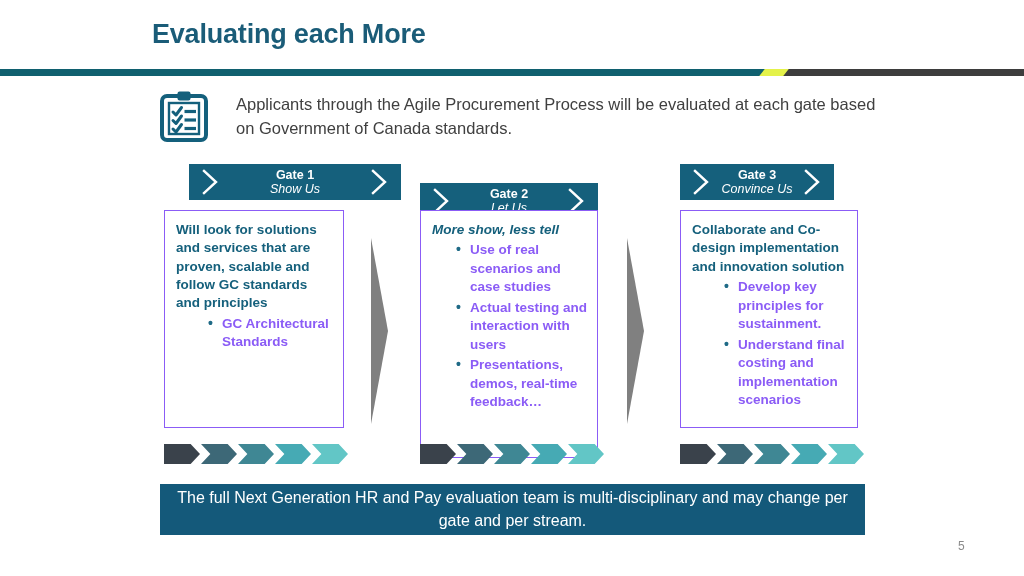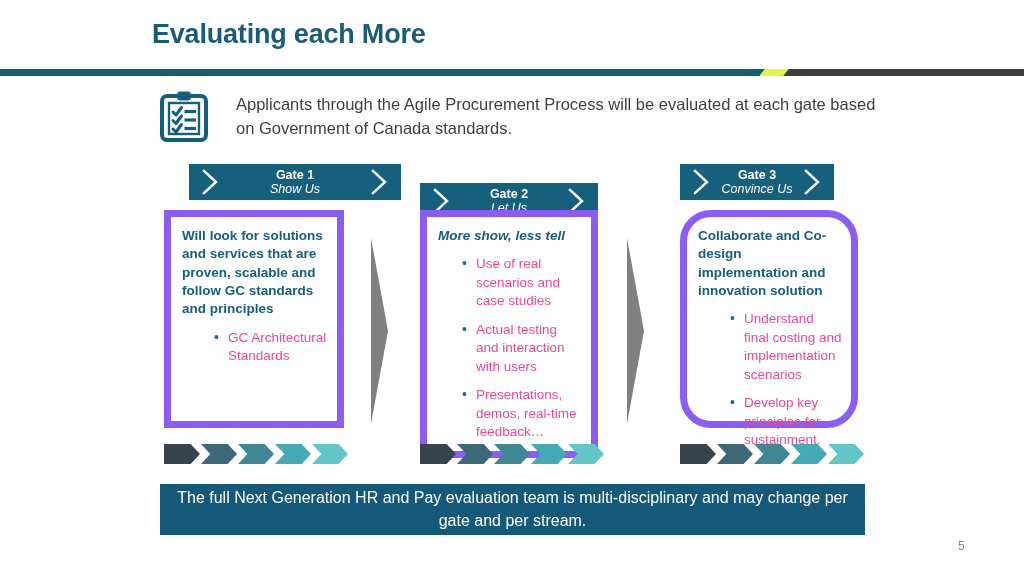--- a/index.html
+++ b/index.html
@@ -117,51 +117,52 @@
   }
   .gate-header .gh-sub {
     font-size: 12.5px;
     font-style: italic;
   }
 
   
   .gate-card {
     position: absolute;
     top: 210px;
-    border: 7px solid #8b5cf6;
+    border: 1px solid #8b5cf6;
     background: #ffffff;
     box-sizing: border-box;
     padding: 10px 9px 8px 11px;
   }
   .gate-card.c0 { left: 164px; width: 180px; height: 218px; }
   .gate-card.c1 { left: 420px; width: 178px; height: 248px; }
-  .gate-card.c2 { left: 680px; width: 178px; height: 218px; border-radius: 31px; }
+  .gate-card.c2 { left: 680px; width: 178px; height: 218px; }
 
   .card-heading {
     font-size: 13.5px;
     font-weight: bold;
     color: #15607c;
     line-height: 1.36;
     margin: 0 0 1px 0;
   }
   .card-heading.italic { font-style: italic; }
 
   .card-bullets {
     list-style: none;
     margin: 0;
     padding: 0;
   }
   .card-bullets li {
     position: relative;
     font-size: 13.5px;
     line-height: 1.37;
-    color: #ec4899;
+    color: #8b5cf6;
     padding-left: 14px;
     margin-left: 32px;
-    margin-top: 10px;
+    margin-top: 2px;
+    font-weight: bold;
   }
   .card-bullets.tight li { margin-left: 24px; }
   .card-bullets li::before {
     content: "\2022";
     position: absolute;
     left: 0;
     top: -1px;
     font-size: 14px;
     color: #1f6a86;
   }
@@ -320,22 +321,22 @@
     </svg>
     <div class="gh-text">
       <span class="gh-num">Gate 3</span>
       <span class="gh-sub">Convince Us</span>
     </div>
   </div>
 </div>
 <div class="gate-card c2">
   <p class="card-heading">Collaborate and Co-design implementation and innovation solution</p>
   <ul class="card-bullets">
+    <li>Develop key principles for sustainment.</li>
     <li>Understand final costing and implementation scenarios</li>
-    <li>Develop key principles for sustainment.</li>
   </ul>
 </div>
 
 <div class="chev-strip s0">
     <div class="arrow first" style="background: rgb(58, 66, 75);"></div>
     <div class="arrow" style="background: rgb(61, 104, 119);"></div>
     <div class="arrow" style="background: rgb(63, 135, 148);"></div>
     <div class="arrow" style="background: rgb(70, 170, 180);"></div>
     <div class="arrow" style="background: rgb(98, 198, 198);"></div>
   </div>

